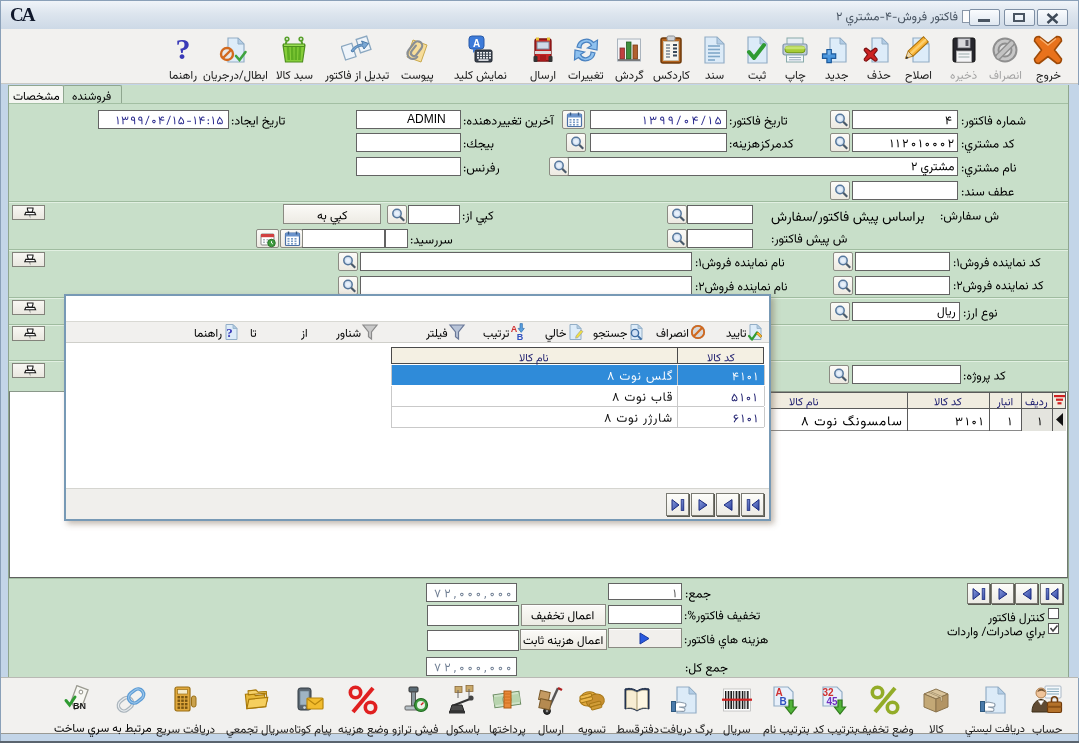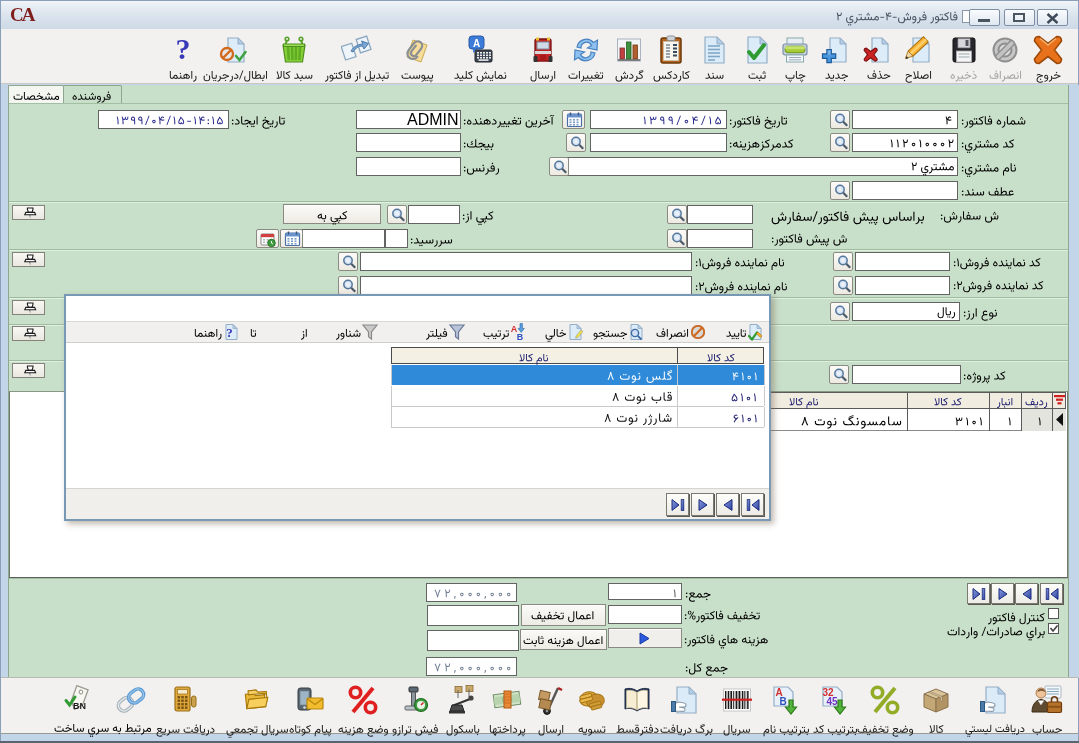--- a/index.html
+++ b/index.html
@@ -10,21 +10,21 @@
 .mag{position:absolute;width:20px;height:19px;background:linear-gradient(#fcfbf8,#edeae2);border:1px solid #8b8b83;border-radius:2px}
 .mag svg{position:absolute;left:1px;top:0px}
 .pin{position:absolute;width:33px;height:15px;background:linear-gradient(#f8f7f3,#e9e7df);border:1px solid #83837b;}
 .pin svg{position:absolute;left:8px;top:1px}
 .navb{position:absolute;width:23px;height:21px;background:linear-gradient(#fdfdfa,#ecebe5);border:1px solid #7a7a72;box-shadow:1px 1px 0 #5a5a52}
 .navb svg{position:absolute;left:3px;top:2px}
 .chk{position:absolute;width:11px;height:11px;background:#fff;border:1px solid #555}
 </style></head><body>
 <div class="abs" style="left:0;top:0;width:1079px;height:743px;border:1px solid #8aa0b8;background:#c3d5e8"></div>
 <div class="abs" style="left:1px;top:1px;width:1077px;height:28px;background:linear-gradient(#f0f4f9,#dde5ee 45%,#cdd9e6)"></div>
-<div class="abs" style="left:10px;top:4px;font-family:'Liberation Serif',serif;font-size:19px;font-weight:bold;color:#7f1d1d;letter-spacing:-2px">CA</div>
+<div class="abs" style="left:10px;top:4px;font-family:'Liberation Serif',serif;font-size:19px;font-weight:bold;color:#0f172a;letter-spacing:-2px">CA</div>
 <div class="abs" style="left:962px;top:10px;width:11px;height:13px;background:#fdfdfd;border:1px solid #8a97a8"></div>
 <div class="t" style="left:836.0px;top:8.0px"><svg width="122.0" height="19.4" viewBox="0 0 122.0 19.4" style="overflow:visible">
       <g fill="#44505e" transform="translate(0,12.30) scale(0.005859,-0.005859)">
         <use href="#q0" x="0"></use>
         <use href="#q2" x="1622"></use>
         <use href="#q3" x="3067"></use>
         <use href="#q4" x="3858"></use>
         <use href="#q5" x="4592"></use>
         <use href="#q6" x="6321"></use>
         <use href="#q7" x="7413"></use>
@@ -643,21 +643,21 @@
         <use href="#q23" x="7226"></use>
         <use href="#q44" x="7969"></use>
         <use href="#q45" x="9141"></use>
         <use href="#q73" x="10319"></use>
         <use href="#q31" x="11796"></use>
         <use href="#q3" x="12434"></use>
         <use href="#q17" x="13225"></use>
         <use href="#q74" x="14597"></use>
       </g>
     </svg></div>
-<div class="t" style="left:407px;top:112px;line-height:15px;font-size:16px;color:#000">ADMIN</div>
+<div class="t" style="left:407px;top:112px;line-height:15px;font-size:12px;color:#000">ADMIN</div>
 <div class="inp" style="left:356px;top:133px;width:105px;height:19px"></div>
 <div class="t" style="left:463.0px;top:135.0px"><svg width="31.0" height="19.9" viewBox="0 0 31.0 19.9" style="overflow:visible">
       <g fill="#000" transform="translate(0,12.61) scale(0.006006,-0.006006)">
         <use href="#q61" x="0"></use>
         <use href="#q75" x="556"></use>
         <use href="#q76" x="2419"></use>
         <use href="#q23" x="3815"></use>
         <use href="#q57" x="4558"></use>
       </g>
     </svg></div>

